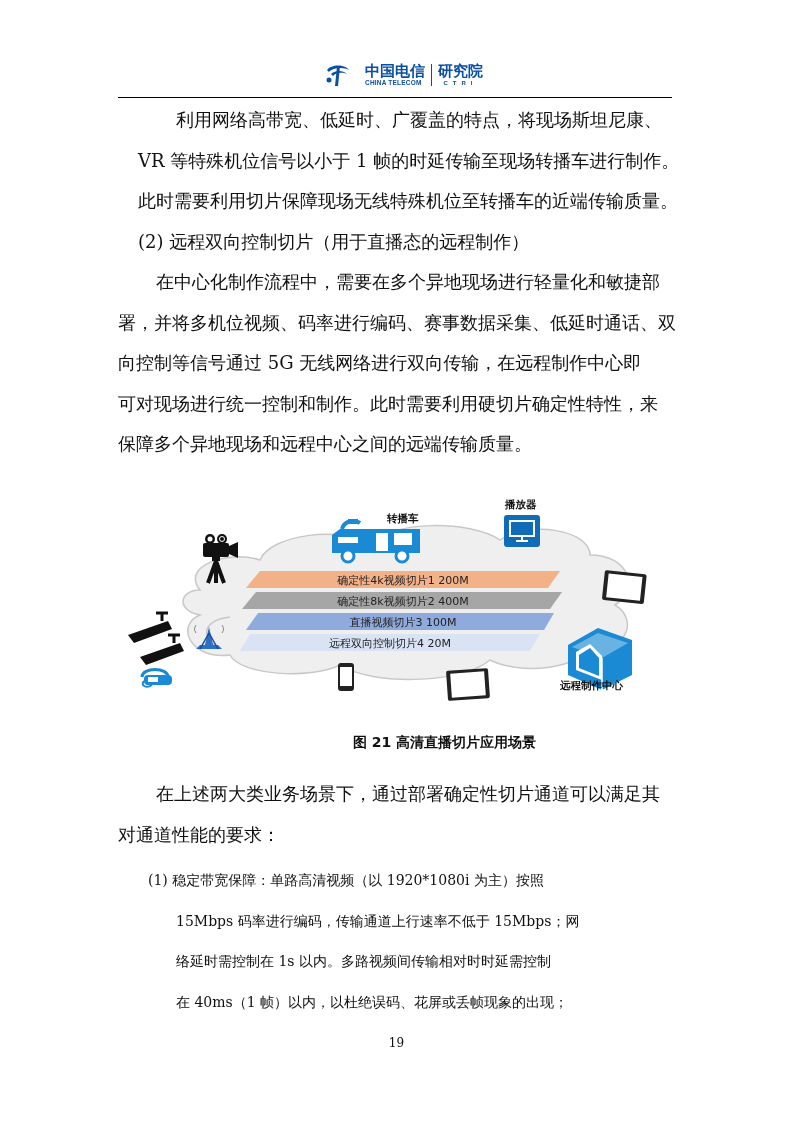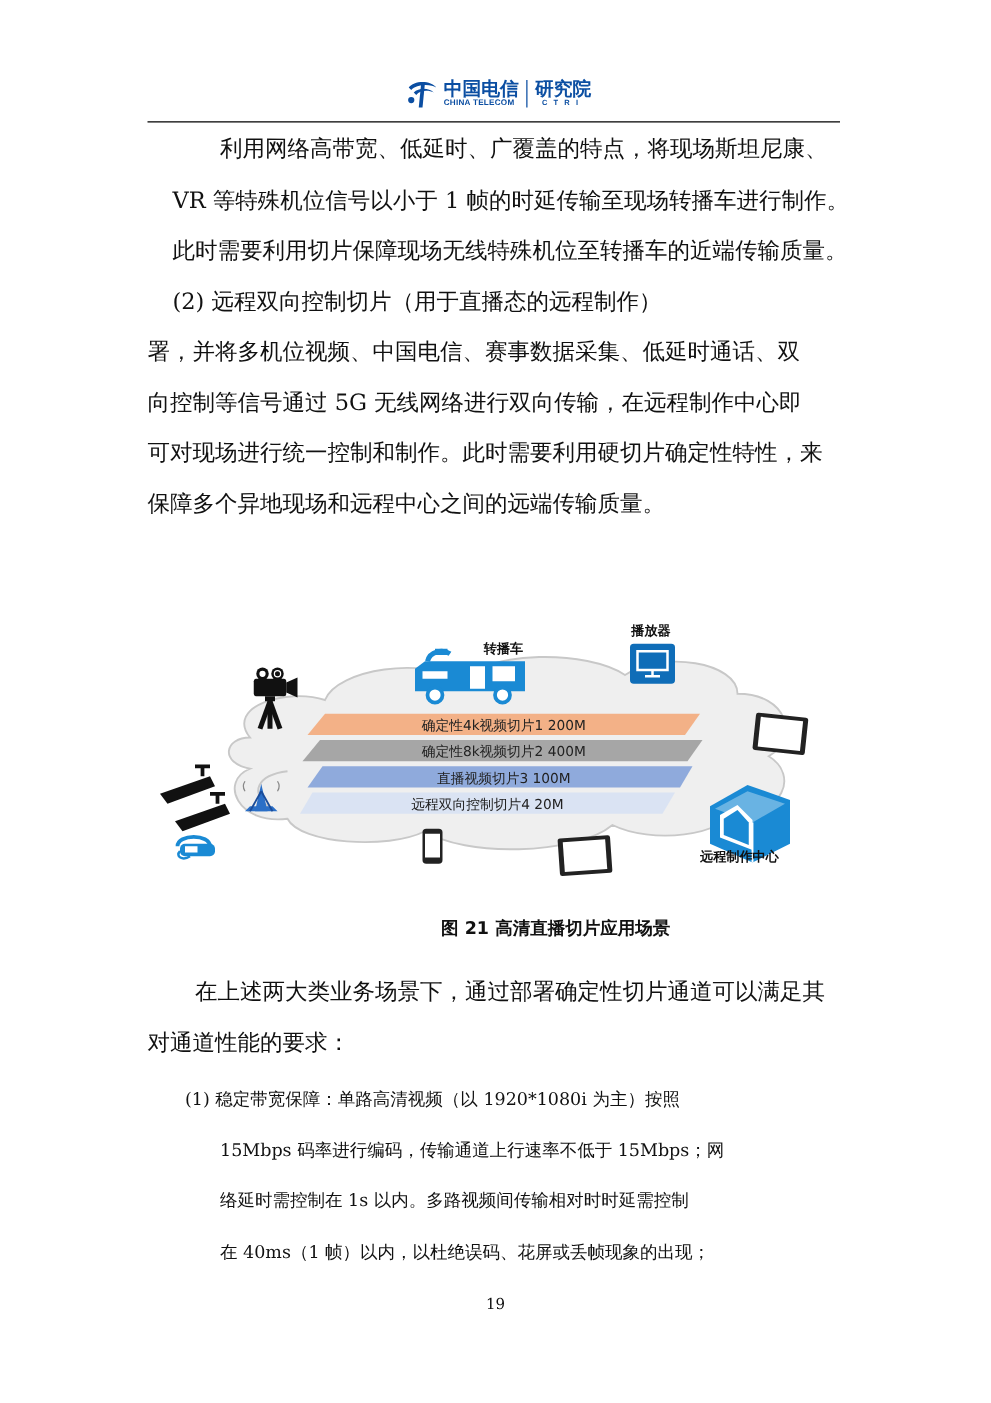--- a/index.html
+++ b/index.html
@@ -3,21 +3,21 @@
   <meta charset="utf-8">
   <style>
     html, body { margin: 0; padding: 0; background: #ffffff; }
     body { width: 793px; height: 1122px; position: relative; overflow: hidden;
       font-family: "DejaVu Serif", "Liberation Serif", serif; color: #111; }
     .header { position: absolute; left: 118px; top: 52px; width: 554px; height: 46px; }
     .logo { position: absolute; left: 205px; top: 6px; height: 34px; display: flex; align-items: center; }
     .logo-mark { width: 30px; height: 26px; }
     .logo-cn { font-family: "DejaVu Sans", sans-serif; font-weight: bold; color: #0b4ea2; font-size: 15px; letter-spacing: 0px; line-height: 16px; }
     .logo-en { font-family: "Liberation Sans", sans-serif; font-weight: bold; color: #0b4ea2; font-size: 6.5px; line-height: 8px; letter-spacing: 0.2px; }
-    .logo-left { display: flex; flex-direction: column; margin-left: 2px; }
+    .logo-left { display: flex; flex-direction: column; margin-left: 12px; }
     .logo-sep { width: 1px; height: 22px; background: #0b4ea2; margin: 0 6px; }
     .logo-right { display: flex; flex-direction: column; align-items: center; }
     .logo-en2 { font-family: "Liberation Sans", sans-serif; font-weight: bold; color: #0b4ea2; font-size: 6px; letter-spacing: 5px; line-height: 8px; }
     .header-rule { position: absolute; left: 0; top: 45px; width: 554px; height: 1px; background: #000; }
 
     .para { position: absolute; left: 118px; width: 556px; font-size: 18px; line-height: 40.5px; text-align: justify; }
     .line { display: block; white-space: nowrap; height: 40.5px; }
     .indent { padding-left: 38px; }
 
     .figure { position: absolute; left: 120px; top: 495px; width: 560px; height: 220px; }
@@ -56,21 +56,22 @@
 </div>
 
 <div class="para" style="top:100px;margin-left:20px;">
   <span class="line indent">利用网络高带宽、低延时、广覆盖的特点，将现场斯坦尼康、</span>
   <span class="line">VR 等特殊机位信号以小于 1 帧的时延传输至现场转播车进行制作。</span>
   <span class="line">此时需要利用切片保障现场无线特殊机位至转播车的近端传输质量。</span>
   <span class="line">(2) 远程双向控制切片（用于直播态的远程制作）</span>
 </div>
 
 <div class="para" style="top:262px;">
-  <span class="line">署，并将多机位视频、中国电信、赛事数据采集、低延时通话、双</span>
+  <span class="line indent">在中心化制作流程中，需要在多个异地现场进行轻量化和敏捷部</span>
+  <span class="line">署，并将多机位视频、码率进行编码、赛事数据采集、低延时通话、双</span>
   <span class="line">向控制等信号通过  5G  无线网络进行双向传输，在远程制作中心即</span>
   <span class="line">可对现场进行统一控制和制作。此时需要利用硬切片确定性特性，来</span>
   <span class="line">保障多个异地现场和远程中心之间的远端传输质量。</span>
 </div>
 
 <div class="figure">
   <svg width="560" height="220" viewBox="0 0 560 220">
 
     <g>
       <path d="M80 95 C60 70, 110 55, 140 65 C150 40, 220 30, 250 50 C270 25, 350 25, 380 45 C410 25, 470 35, 470 60 C510 60, 520 95, 495 110 C520 125, 505 160, 470 150 C460 175, 400 180, 370 165 C340 190, 250 190, 220 170 C190 185, 120 180, 110 160 C70 165, 55 130, 80 120 C55 115, 60 95, 80 95 Z" fill="#efefef" stroke="#c8c8c8" stroke-width="1.5"></path>

